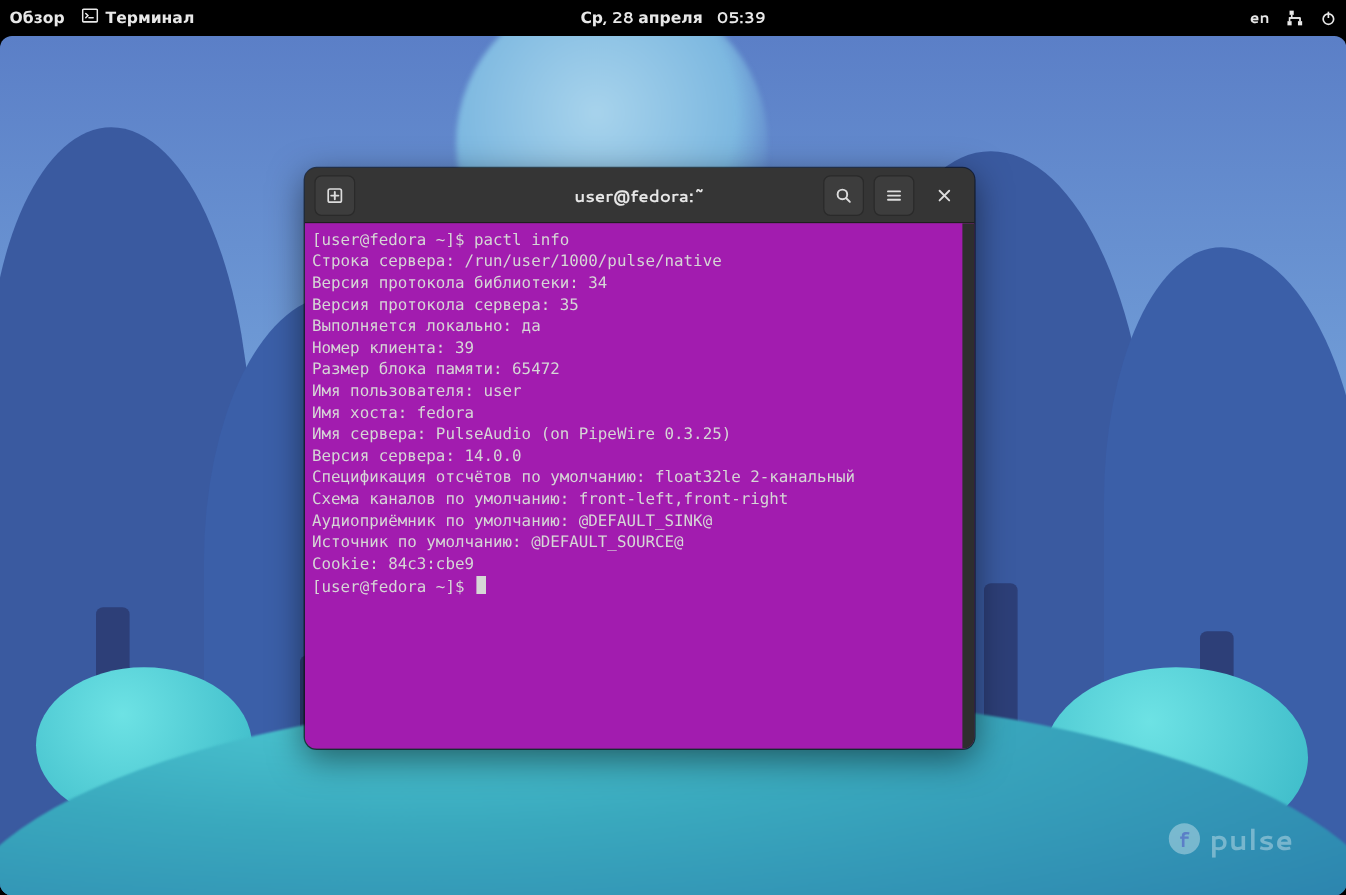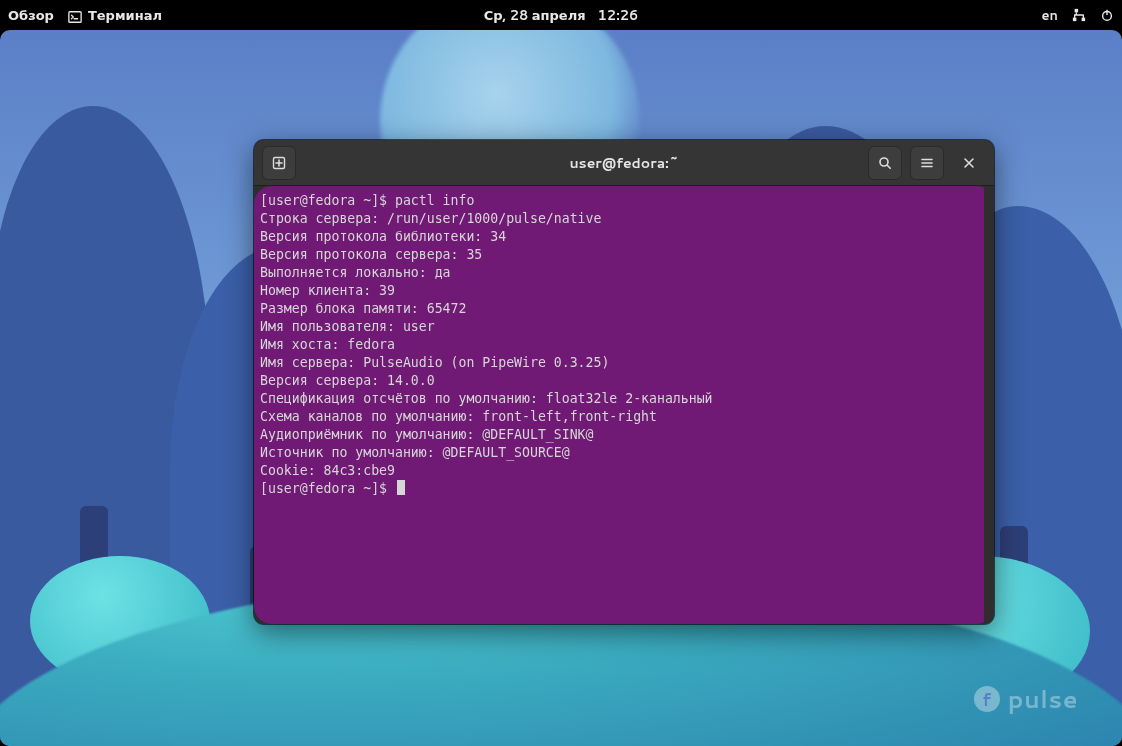--- a/index.html
+++ b/index.html
@@ -9,21 +9,21 @@
   
   .topbar {
     position: absolute; top: 0; left: 0; right: 0; height: 30px;
     background: #000; color: #e8e8e8; display: flex; align-items: center;
     font-size: 13px; font-weight: 600; padding: 0 8px;
     z-index: 10;
   }
   .topbar .left { display: flex; align-items: center; gap: 14px; }
   .topbar .center { position: absolute; left: 50%; transform: translateX(-50%); display: flex; align-items: flex-start; gap: 6px; }
   .topbar .right { margin-left: auto; display: flex; align-items: center; gap: 14px; }
-  .topbar-item { display: flex; align-items: flex-end; gap: 6px; cursor: pointer; }
+  .topbar-item { display: flex; align-items: flex-start; gap: 6px; cursor: pointer; }
   .topbar-icon { width: 14px; height: 14px; display: inline-flex; }
   .topbar-icon svg { width: 100%; height: 100%; fill: #e8e8e8; }
 
   
   .desktop {
     position: absolute; top: 30px; left: 0; right: 0; bottom: 0;
     background:
       linear-gradient(to bottom, #5b7fc7 0%, #6f9bd6 40%, #88c3dd 70%, #5fa8c4 100%);
     border-radius: 10px;
     overflow: hidden;
@@ -69,21 +69,21 @@
     letter-spacing: .5px;
   }
   .fedora-logo .f-circle {
     width: 26px; height: 26px; border-radius: 50%;
     background: rgba(255,255,255,0.35);
     display:flex;align-items:center;justify-content:center;color:#5b7fc7;font-weight:900;font-size:18px;
   }
 
   
   .window {
-    position: absolute; top: 140px; left: 254px; width: 740px; height: 484px;
+    position: absolute; top: 140px; left: 254px; width: 558px; height: 484px;
     border-radius: 10px; overflow: hidden;
     box-shadow: 0 8px 28px rgba(0,0,0,0.5), 0 0 0 1px rgba(0,0,0,0.6);
     background: #2e2e2e;
     display: flex; flex-direction: column;
     z-index: 20;
   }
   .titlebar {
     height: 46px; background: #353535;
     display: flex; align-items: center; padding: 0 8px; gap: 8px;
     border-bottom: 1px solid #1f1f1f;
@@ -96,28 +96,27 @@
     background: #3d3d3d; border: 1px solid #2a2a2a;
   }
   .win-btn.ghost { background: transparent; border: 1px solid transparent; }
   .win-btn svg { width: 16px; height: 16px; fill: #ddd; stroke:#ddd; }
   .title-text {
     position: absolute; left: 0; right: 0; text-align: center;
     color: #e6e6e6; font-size: 14px; font-weight: 700; pointer-events: none;
   }
   .titlebar .spacer { flex: 1; }
   .terminal-body {
-    flex: 1; background: #701a75; color: #d6d6d6;
+    flex: 1; background: #a21caf; color: #d6d6d6;
     font-family: "DejaVu Sans Mono", "Liberation Mono", monospace;
     font-size: 13.2px; line-height: 18px;
     padding: 6px 8px 8px 6px;
     white-space: pre;
     overflow: hidden;
     position: relative;
-    border-radius: 18px;
   }
   .terminal-body .cursor {
     display:inline-block;width:8px;height:15px;background:#d6d6d6;vertical-align:-2px;margin-left:2px;
   }
   .scroll-track {
     position:absolute; top:0; right:0; width:10px; bottom:0; background:#2e2e2e;
   }
 </style>
 </head>
 <body>
@@ -132,21 +131,21 @@
         <svg viewBox="0 0 16 16">
             <rect x="1" y="2" width="14" height="12" rx="1" fill="none" stroke="#e8e8e8" stroke-width="1.5"></rect>
             <path d="M4 6l2 2-2 2M7 10h4" stroke="#e8e8e8" stroke-width="1.5" fill="none" stroke-linecap="round"></path>
           </svg>
       </span>
       <span>Терминал</span>
     </div>
   </div>
   <div class="center topbar-item">
     <span>Ср, 28 апреля</span>
-    <span style="margin-left:6px;">12:26</span>
+    <span style="margin-left:6px;">05:39</span>
   </div>
   <div class="right">
     <div class="topbar-item">
       <span>en</span>
     </div>
     <div class="topbar-item">
       <span class="topbar-icon">
         <svg viewBox="0 0 16 16">
             <rect x="3" y="1" width="4" height="4" fill="#e8e8e8"></rect>
             <rect x="1" y="11" width="4" height="4" fill="#e8e8e8"></rect>

